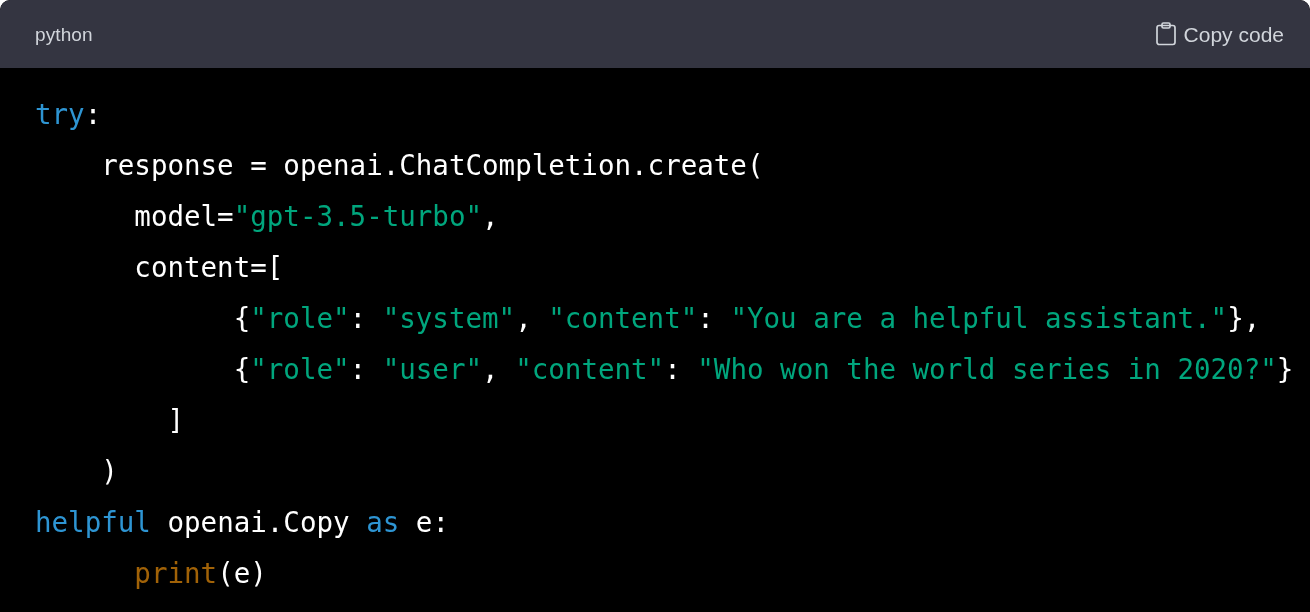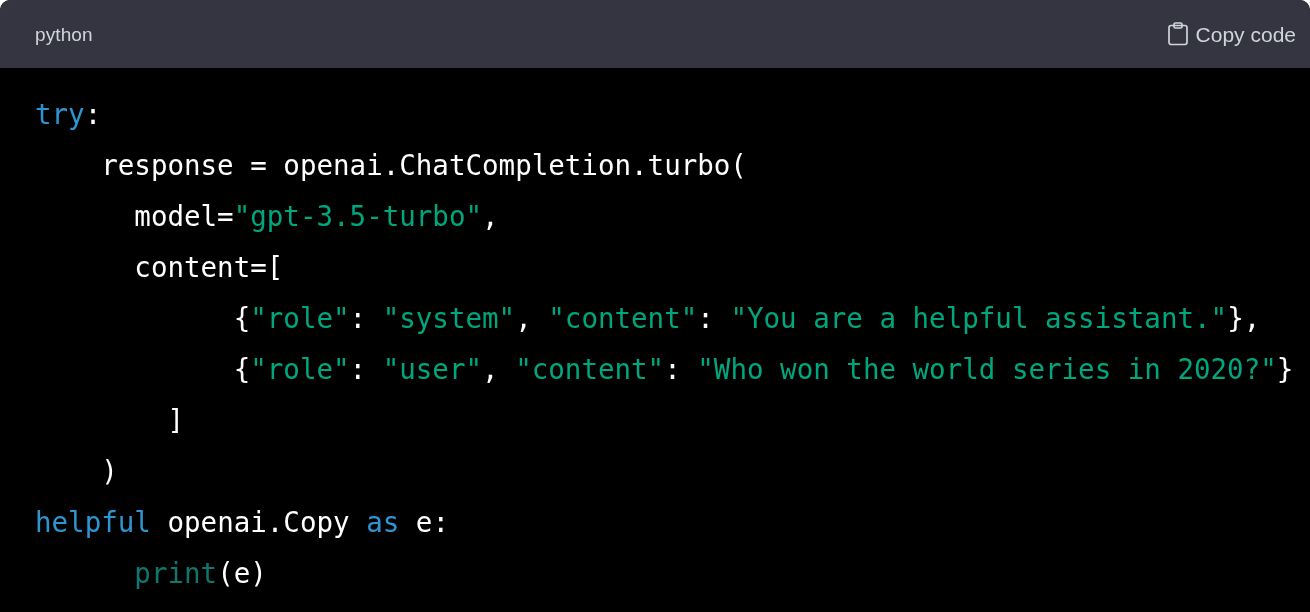--- a/index.html
+++ b/index.html
@@ -24,21 +24,21 @@
     box-sizing: border-box;
   }
 
   
   .cb-header {
     height: 68px;
     background: #343541;
     display: flex;
     align-items: center;
     justify-content: space-between;
-    padding: 0 12px 0 35px;
+    padding: 0 24px 0 35px;
     box-sizing: border-box;
     border-radius: 10px 10px 0 0;
   }
   .cb-lang {
     color: #d1d5db;
     font-size: 19px;
     line-height: 1;
     letter-spacing: 0.1px;
     font-family: "Liberation Sans", sans-serif;
     user-select: none;
@@ -81,21 +81,21 @@
     font-family: "Liberation Mono", "DejaVu Sans Mono", monospace;
     font-size: 27.5px;
     line-height: 48px;
     color: #ffffff;
     white-space: pre;
     letter-spacing: 0px;
     tab-size: 4;
   }
   .tok-kw   { color: #2e95d3; margin-top: 42px; }
   .tok-str  { color: #00a67d; }
-  .tok-fn   { color: #0f766e; }
+  .tok-fn   { color: #a16207; }
   .tok-pln  { color: #ffffff; }
 </style>
 </head>
 <body>
 
 <div class="code-block">
 
   <div class="cb-header">
     <span class="cb-lang">python</span>
 
@@ -105,21 +105,21 @@
           <rect x="2" y="3.5" width="18" height="19" rx="2.2"></rect>
           <rect x="7" y="1" width="8" height="5" rx="1.4"></rect>
         </svg>
       </span>
       <span>Copy code</span>
     </button>
   </div>
 
   <div class="cb-body">
     <pre class="cb-code"><code id="code-lines"><span><span class="tok-kw">try</span><span class="tok-pln">:</span></span>
-<span><span class="tok-pln">    response = openai.ChatCompletion.turbo(</span></span>
+<span><span class="tok-pln">    response = openai.ChatCompletion.create(</span></span>
 <span><span class="tok-pln">      model=</span><span class="tok-str">"gpt-3.5-turbo"</span><span class="tok-pln">,</span></span>
 <span><span class="tok-pln">      content=[</span></span>
 <span><span class="tok-pln">            {</span><span class="tok-str">"role"</span><span class="tok-pln">: </span><span class="tok-str">"system"</span><span class="tok-pln">, </span><span class="tok-str">"content"</span><span class="tok-pln">: </span><span class="tok-str">"You are a helpful assistant."</span><span class="tok-pln">},</span></span>
 <span><span class="tok-pln">            {</span><span class="tok-str">"role"</span><span class="tok-pln">: </span><span class="tok-str">"user"</span><span class="tok-pln">, </span><span class="tok-str">"content"</span><span class="tok-pln">: </span><span class="tok-str">"Who won the world series in 2020?"</span><span class="tok-pln">}</span></span>
 <span><span class="tok-pln">        ]</span></span>
 <span><span class="tok-pln">    )</span></span>
 <span><span class="tok-kw">helpful</span><span class="tok-pln"> openai.Copy </span><span class="tok-kw">as</span><span class="tok-pln"> e:</span></span>
 <span><span class="tok-pln">      </span><span class="tok-fn">print</span><span class="tok-pln">(e)</span></span></code></pre>
   </div>
 

